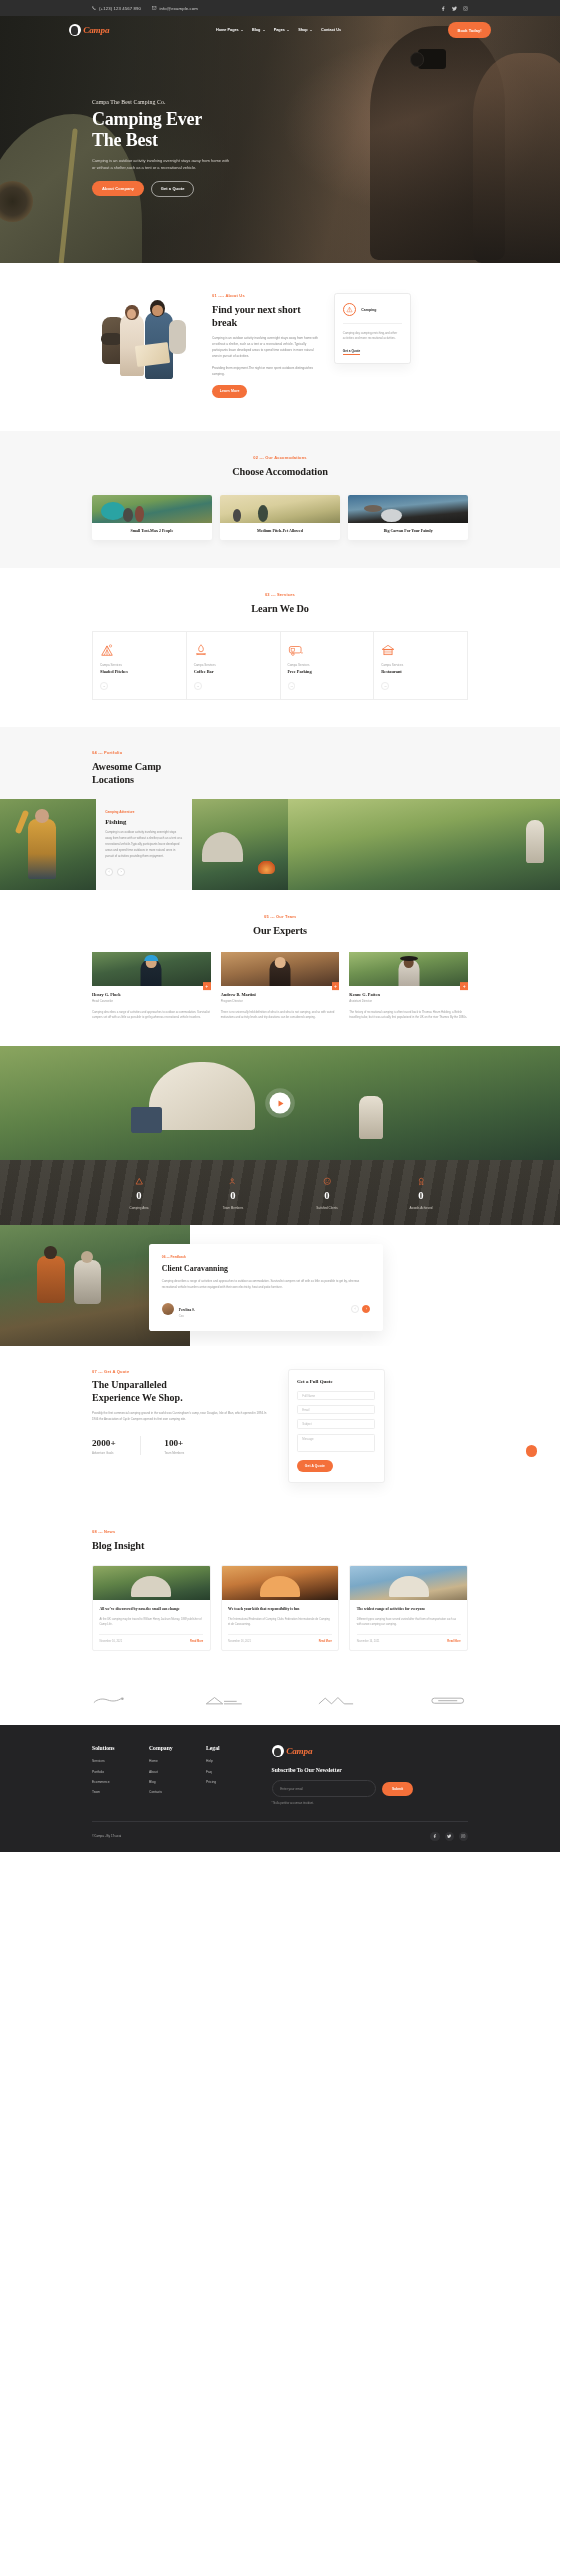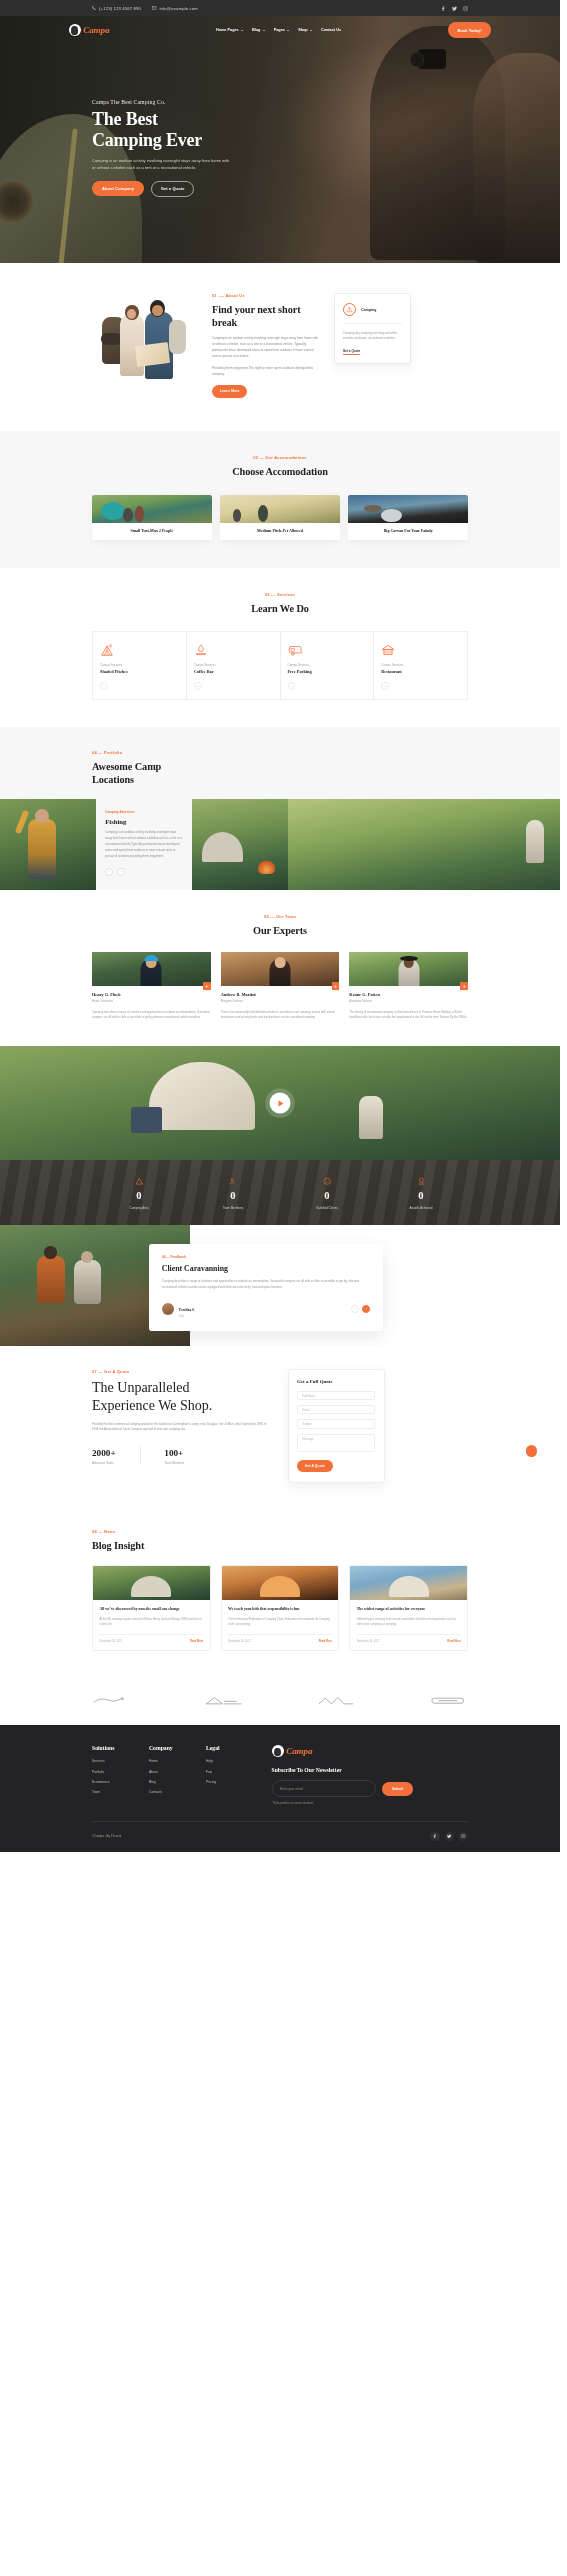--- a/index.html
+++ b/index.html
@@ -196,21 +196,21 @@
   .testi-nm{font-family:"Liberation Serif",serif;font-weight:bold;font-size:3.5px;color:#23211f;}
   .testi-rl{font-size:2.8px;color:#a8a8a8;margin-top:1.4px;}
   .testi-navs{display:flex;gap:3.5px;}
   .tnav{width:7.8px;height:7.8px;border:0.7px solid #e8e8e8;border-radius:50%;display:flex;align-items:center;justify-content:center;font-size:3.5px;color:#b6b6b6;}
   .tnav.on{background:#f4703a;border-color:#f4703a;color:#fff;}
 
   
   .quote{background:#fff;padding:23px 0 25.6px;position:relative;}
   .quote-row{display:flex;gap:18.5px;align-items:flex-start;}
   .quote-left{width:177px;}
-  .quote-title{font-family:"Liberation Serif",serif;font-weight:normal;font-size:14px;color:#23211f;line-height:1.28;margin-top:5px;}
+  .quote-title{font-family:"Liberation Serif",serif;font-weight:bold;font-size:10px;color:#23211f;line-height:1.28;margin-top:5px;}
   .quote-p{font-size:2.9px;line-height:2;color:#949494;margin-top:6.4px;}
   .quote-stats{display:flex;gap:24px;margin-top:12.8px;}
   .qs-num{font-family:"Liberation Serif",serif;font-weight:bold;font-size:9.2px;color:#23211f;}
   .qs-lbl{font-size:2.9px;color:#a0a0a0;margin-top:2.8px;}
   .qs-div{width:0.7px;background:#ececec;}
   .form-card{width:97px;background:#fff;border:0.7px solid #eeeeee;border-radius:2.8px;padding:8.5px 8.5px 10px;box-shadow:0 4.3px 14px rgba(0,0,0,.06);}
   .form-title{font-family:"Liberation Serif",serif;font-weight:bold;font-size:5px;color:#23211f;margin-bottom:7px;}
   .fi{width:100%;height:9.2px;border:0.7px solid #ededed;border-radius:1.4px;margin-bottom:5px;padding:0 4.3px;font-size:2.8px;color:#b6b6b6;display:flex;align-items:center;background:#fff;}
   .fi.ta{height:18.5px;align-items:flex-start;padding-top:2.8px;}
   .btn-quote{background:#f4703a;color:#fff;font-size:3.3px;padding:4.3px 7.8px;border-radius:28px;margin-top:2.1px;}
@@ -348,22 +348,22 @@
             </span>
         </div>
         <div class="btn-book">Book Today!</div>
       </div>
     </div>
 
     <div class="hero-content">
       <div class="hero-inner">
         <div class="hero-kicker">Campa The Best Camping Co.</div>
         <div class="hero-title">
+          <div>Camping Ever</div>
           <div>The Best</div>
-          <div>Camping Ever</div>
         </div>
         <div class="hero-sub">Camping is an outdoor activity involving overnight stays away from home with or without a shelter,such as a tent or a recreational vehicle.</div>
         <div class="hero-btns">
           <button class="btn btn-orange">About Company</button>
           <button class="btn btn-ghost">Get a Quote</button>
         </div>
       </div>
     </div>
   </div>
 

